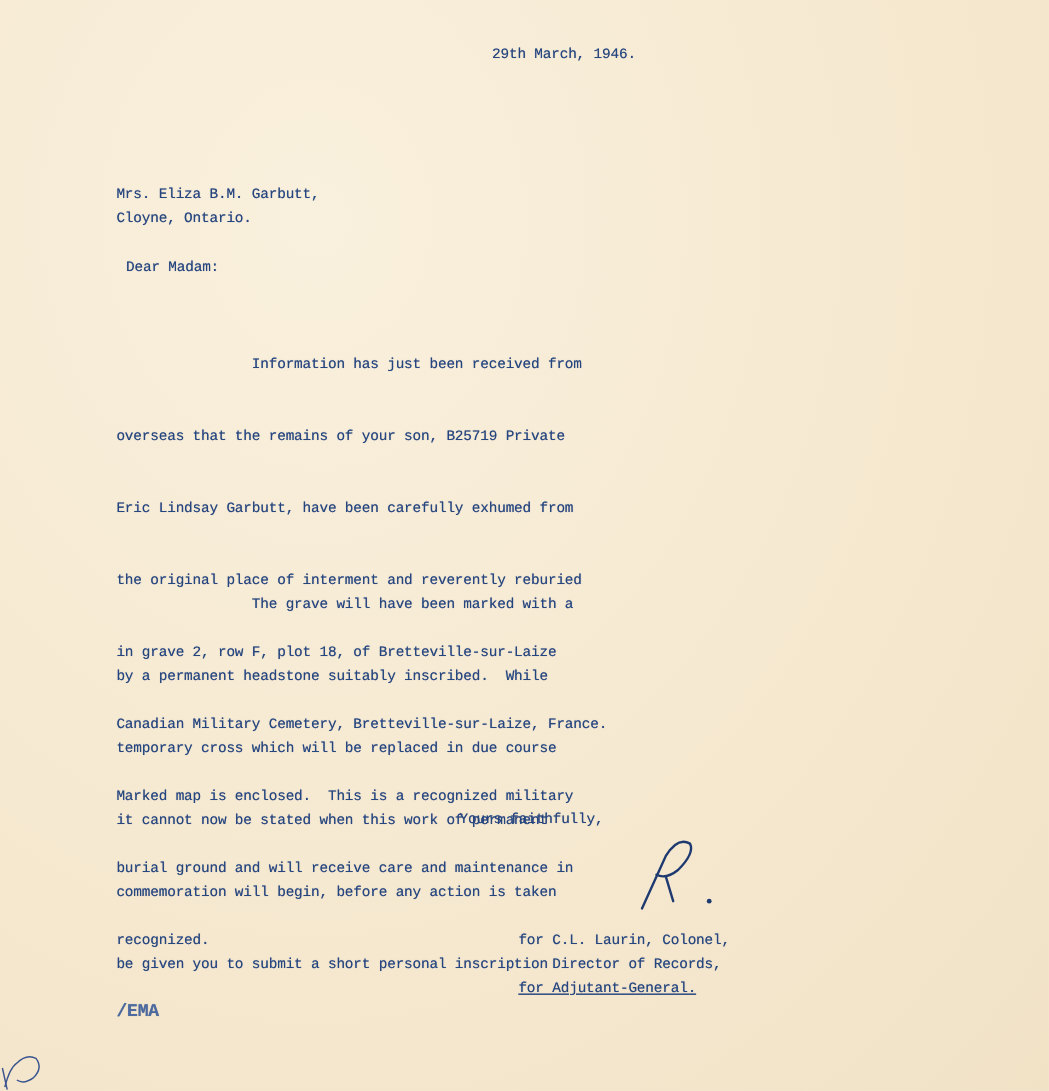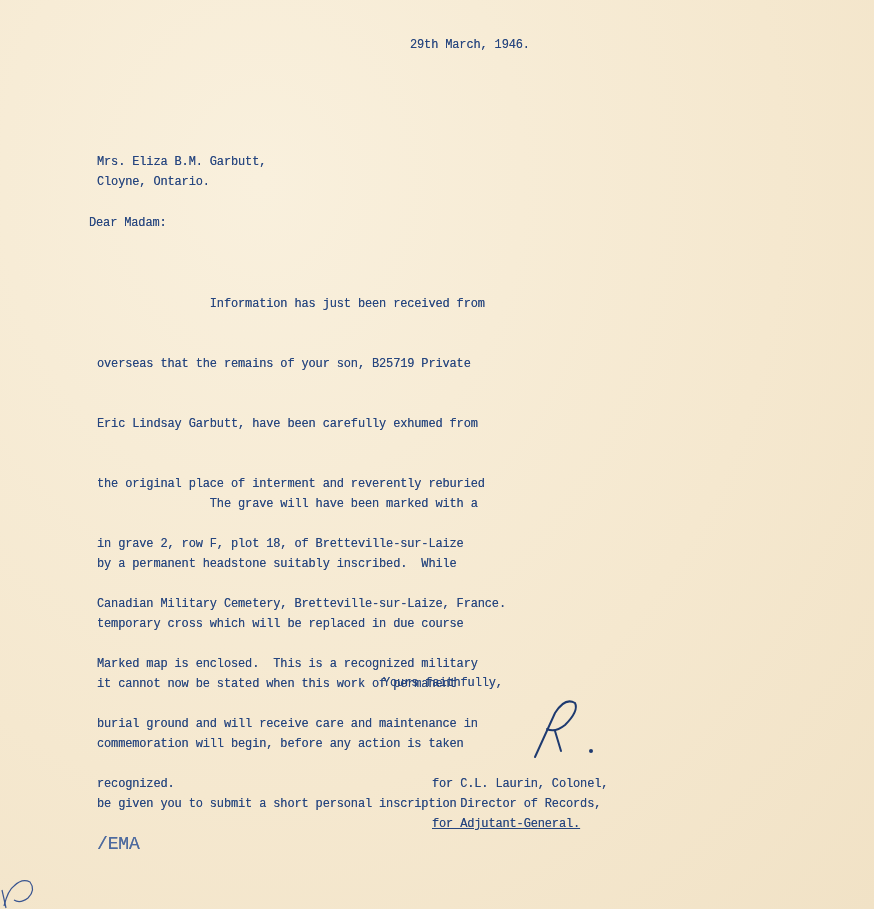--- a/index.html
+++ b/index.html
@@ -17,28 +17,28 @@
     font-size: 12px;
     line-height: 20px;
     white-space: pre;
     letter-spacing: -0.15px;
     color: #25457f;
     text-shadow: 0 0 0.6px rgba(30,60,120,0.6);
   }
   .date { left: 410px; top: 35px; }
   .addr1 { left: 97px; top: 152px; }
   .addr2 { left: 97px; top: 172px; }
-  .salutation { left: 89px; top: 213px; }
+  .salutation { left: 105px; top: 213px; }
   .p1 { left: 97px; top: 254px; }
   .p2 { left: 97px; top: 454px; }
   .closing { left: 383px; top: 673px; }
   .sig1 { left: 432px; top: 774px; }
   .sig2 { left: 432px; top: 794px; }
   .sig3 { left: 432px; top: 814px; text-decoration: underline; }
-  .ref { left: 97px; top: 834px; font-size: 18px; color: #4c6aa0; }
+  .ref { left: 97px; top: 834px; font-size: 15px; color: #4c6aa0; font-weight: bold; }
   .para-line { display: block; height: 20px; }
   .signature {
     position: absolute; left: 525px; top: 695px; width: 80px; height: 70px;
   }
   .margin-mark {
     position: absolute; left: 0; top: 860px; width: 40px; height: 49px;
   }
 </style>
 </head>
 <body>

